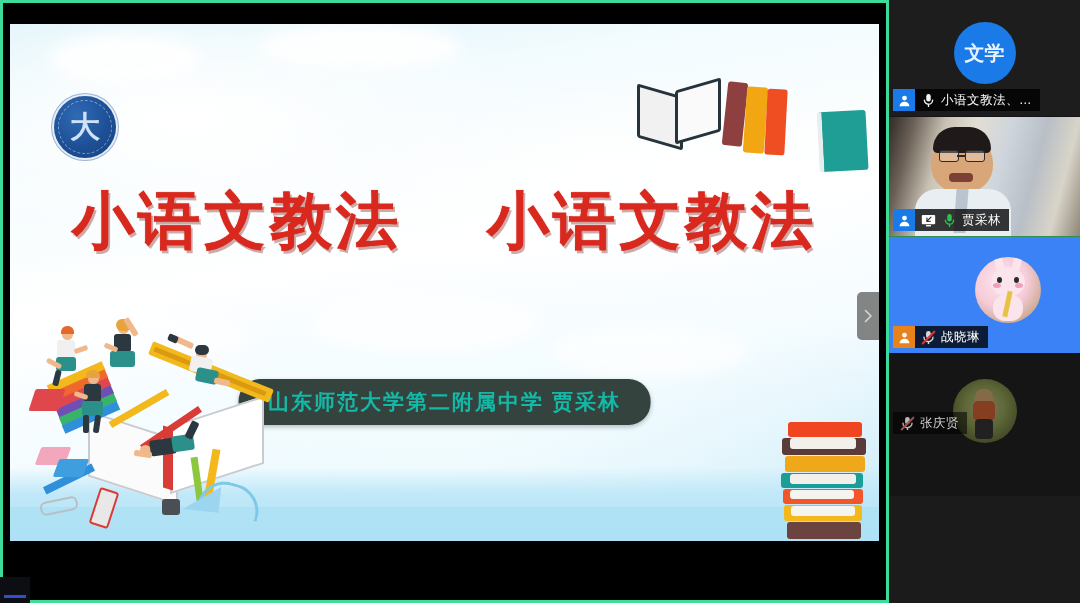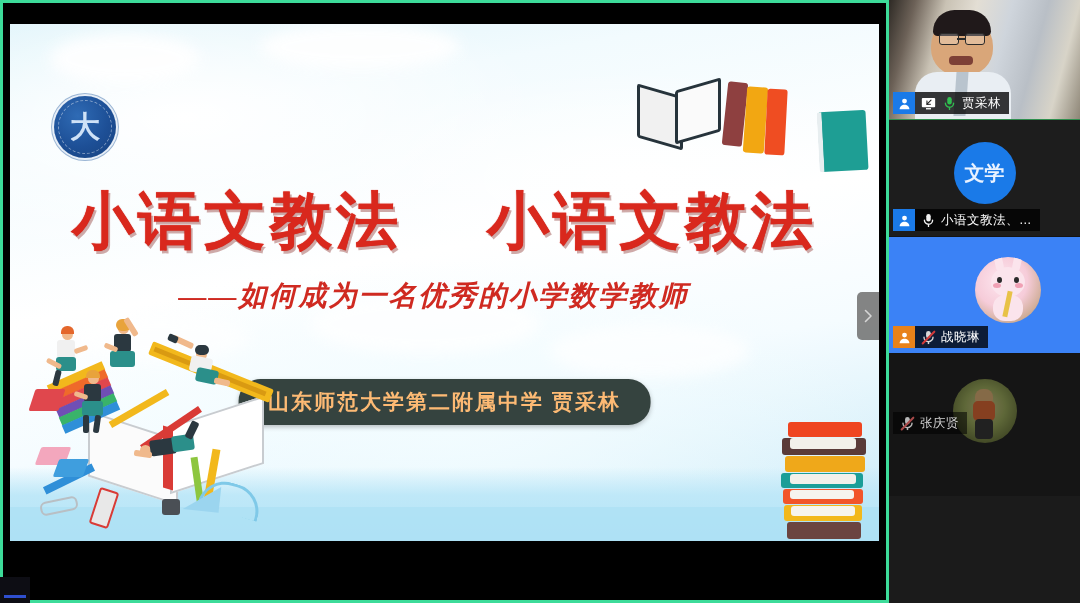--- a/index.html
+++ b/index.html
@@ -42,21 +42,21 @@
       font-size:62px;font-weight:700;letter-spacing:4px;color:#d9281d;
       text-shadow:2px 3px 0 rgba(120,15,10,.35), 0 0 1px #d9281d;white-space:nowrap;}
   #title .gap{display:inline-block;width:34px;}
   #subtitle{position:absolute;left:0;top:253px;width:869px;text-align:center;
       font-family:"Liberation Serif","DejaVu Serif",serif;
       font-size:28px;font-weight:700;font-style:italic;color:#cf2a21;letter-spacing:2px;
       padding-right:22px;box-sizing:border-box;white-space:nowrap;}
 
   
   #presenter{position:absolute;left:50%;top:355px;transform:translateX(-50%);
-      background:#35433f;color:#fdba74;border-radius:22px;padding:9px 30px;
+      background:#35433f;color:#14b8a6;border-radius:22px;padding:9px 30px;
       font-size:21px;font-weight:700;letter-spacing:2px;white-space:nowrap;
       box-shadow:0 2px 5px rgba(0,0,0,.25);}
 
   
   .bk{position:absolute;border-radius:3px;}
   
   .st{position:absolute;border-radius:3px;}
 
   
   #illus{position:absolute;left:8px;bottom:4px;width:270px;height:230px;}
@@ -128,21 +128,20 @@
       <div class="bk" style="left:756px;top:65px;width:20px;height:66px;background:#ef4d22;transform:rotate(3deg);"></div>
       <div class="bk" style="left:808px;top:87px;width:44px;height:60px;background:#1e9e94;border-left:5px solid #e8eef0;
                   transform:rotate(-3deg);"></div>
 
       <div id="title">
         <span>小语文教法</span>
         <span class="gap"></span>
         <span>小语文教法</span>
       </div>
 
-      <div id="subtitle">——如何成为一名优秀的小学数学教师</div>
 
       <div id="presenter">山东师范大学第二附属中学  贾采林</div>
 
       <div style="position:absolute;left:768px;top:398px;width:96px;height:130px;">
         <div class="st" style="left:10px;top:0;width:74px;height:15px;background:#ef4520;"></div>
         <div class="st" style="left:4px;top:16px;width:84px;height:17px;background:#5a3b39;"></div>
         <div class="st" style="left:7px;top:34px;width:80px;height:16px;background:#efa81a;"></div>
         <div class="st" style="left:3px;top:51px;width:82px;height:15px;background:#1b9e98;"></div>
         <div class="st" style="left:5px;top:67px;width:80px;height:15px;background:#f2552a;"></div>
         <div class="st" style="left:6px;top:83px;width:78px;height:16px;background:#f2b81c;"></div>
@@ -249,20 +248,42 @@
 
     <div id="share-border"></div>
   </div>
 
   <div id="sliver">
     <div class="bar"></div>
   </div>
 
   <div id="rail">
 
+    <div class="tile" style="height:116px;background:#1d1d1d;">
+      <div class="avatar" style="background:#1a7ae8;width:62px;height:62px;top:46%;">
+        <span class="txt">文学</span>
+      </div>
+      <div class="namebar">
+        <span class="pico blue">
+          <svg width="13" height="13" viewBox="0 0 16 16">
+              <circle cx="8" cy="5" r="3" fill="#fff"></circle>
+              <path d="M2 15c0-3.3 2.7-5.5 6-5.5s6 2.2 6 5.5z" fill="#fff"></path>
+            </svg>
+        </span>
+        <span class="ico">
+          <svg width="13" height="15" viewBox="0 0 14 16">
+              <rect x="4.6" y="1" width="4.8" height="8" rx="2.4" fill="#f2f2f2"></rect>
+              <path d="M2.6 7.6a4.4 4.4 0 0 0 8.8 0" stroke="#f2f2f2" stroke-width="1.5" fill="none" stroke-linecap="round"></path>
+              <rect x="6.3" y="12" width="1.4" height="3" fill="#f2f2f2"></rect>
+            </svg>
+        </span>
+        <span class="nm">小语文教法、…</span>
+      </div>
+    </div>
+
     <div class="tile active" style="height:119px;">
       <div class="video" style="background:linear-gradient(105deg,#2e2a25 0%,#6d6258 12%,#c9c2b4 26%,#e3ded4 40%,#cfd5dc 56%,#b9bfc6 72%,#d8d4c8 86%,#8e8677 100%);">
         <div style="position:absolute;left:42px;top:16px;width:62px;height:60px;border-radius:50% 50% 45% 45%;background:#d9a679;"></div>
         <div style="position:absolute;left:44px;top:10px;width:58px;height:26px;border-radius:28px 28px 6px 6px;background:#20191a;"></div>
         <div style="position:absolute;left:50px;top:33px;width:18px;height:10px;border:1.6px solid #2a2a2a;border-radius:3px;background:rgba(255,255,255,.25);"></div>
         <div style="position:absolute;left:76px;top:33px;width:18px;height:10px;border:1.6px solid #2a2a2a;border-radius:3px;background:rgba(255,255,255,.25);"></div>
         <div style="position:absolute;left:68px;top:38px;width:8px;height:2px;background:#2a2a2a;"></div>
         <div style="position:absolute;left:60px;top:56px;width:24px;height:9px;border-radius:4px;background:#7d4036;"></div>
         <div style="position:absolute;left:26px;top:72px;width:96px;height:50px;border-radius:22px 22px 0 0;background:#e9eef3;"></div>
         <div style="position:absolute;left:66px;top:72px;width:12px;height:44px;background:#b9c4ce;transform:skewX(-4deg);"></div>
@@ -282,42 +303,20 @@
             </svg>
         </span>
         <span class="ico">
           <svg width="13" height="15" viewBox="0 0 14 16">
               <rect x="4.6" y="1" width="4.8" height="8" rx="2.4" fill="#2fbf4f"></rect>
               <path d="M2.6 7.6a4.4 4.4 0 0 0 8.8 0" stroke="#2fbf4f" stroke-width="1.5" fill="none" stroke-linecap="round"></path>
               <rect x="6.3" y="12" width="1.4" height="3" fill="#2fbf4f"></rect>
             </svg>
         </span>
         <span class="nm">贾采林</span>
-      </div>
-    </div>
-
-    <div class="tile" style="height:116px;background:#1d1d1d;">
-      <div class="avatar" style="background:#1a7ae8;width:62px;height:62px;top:46%;">
-        <span class="txt">文学</span>
-      </div>
-      <div class="namebar">
-        <span class="pico blue">
-          <svg width="13" height="13" viewBox="0 0 16 16">
-              <circle cx="8" cy="5" r="3" fill="#fff"></circle>
-              <path d="M2 15c0-3.3 2.7-5.5 6-5.5s6 2.2 6 5.5z" fill="#fff"></path>
-            </svg>
-        </span>
-        <span class="ico">
-          <svg width="13" height="15" viewBox="0 0 14 16">
-              <rect x="4.6" y="1" width="4.8" height="8" rx="2.4" fill="#f2f2f2"></rect>
-              <path d="M2.6 7.6a4.4 4.4 0 0 0 8.8 0" stroke="#f2f2f2" stroke-width="1.5" fill="none" stroke-linecap="round"></path>
-              <rect x="6.3" y="12" width="1.4" height="3" fill="#f2f2f2"></rect>
-            </svg>
-        </span>
-        <span class="nm">小语文教法、…</span>
       </div>
     </div>
 
     <div class="tile" style="height:116px;background:#3b82f6;padding-left:47px;">
       <div class="avatar" style="background:radial-gradient(circle at 40% 36%,#fde6ef 0%,#f6ccd9 45%,#caa98f 78%,#3a2e2a 100%);width:66px;height:66px;top:46%;">
         <div style="position:absolute;left:16px;top:10px;width:34px;height:30px;border-radius:50%;background:#fbe4ec;"></div>
         <div style="position:absolute;left:20px;top:-2px;width:8px;height:16px;border-radius:5px;background:#fbe4ec;transform:rotate(-12deg);"></div>
         <div style="position:absolute;left:38px;top:-2px;width:8px;height:16px;border-radius:5px;background:#fbe4ec;transform:rotate(12deg);"></div>
         <div style="position:absolute;left:22px;top:20px;width:5px;height:6px;border-radius:50%;background:#2a2a2a;"></div>
         <div style="position:absolute;left:39px;top:20px;width:5px;height:6px;border-radius:50%;background:#2a2a2a;"></div>

